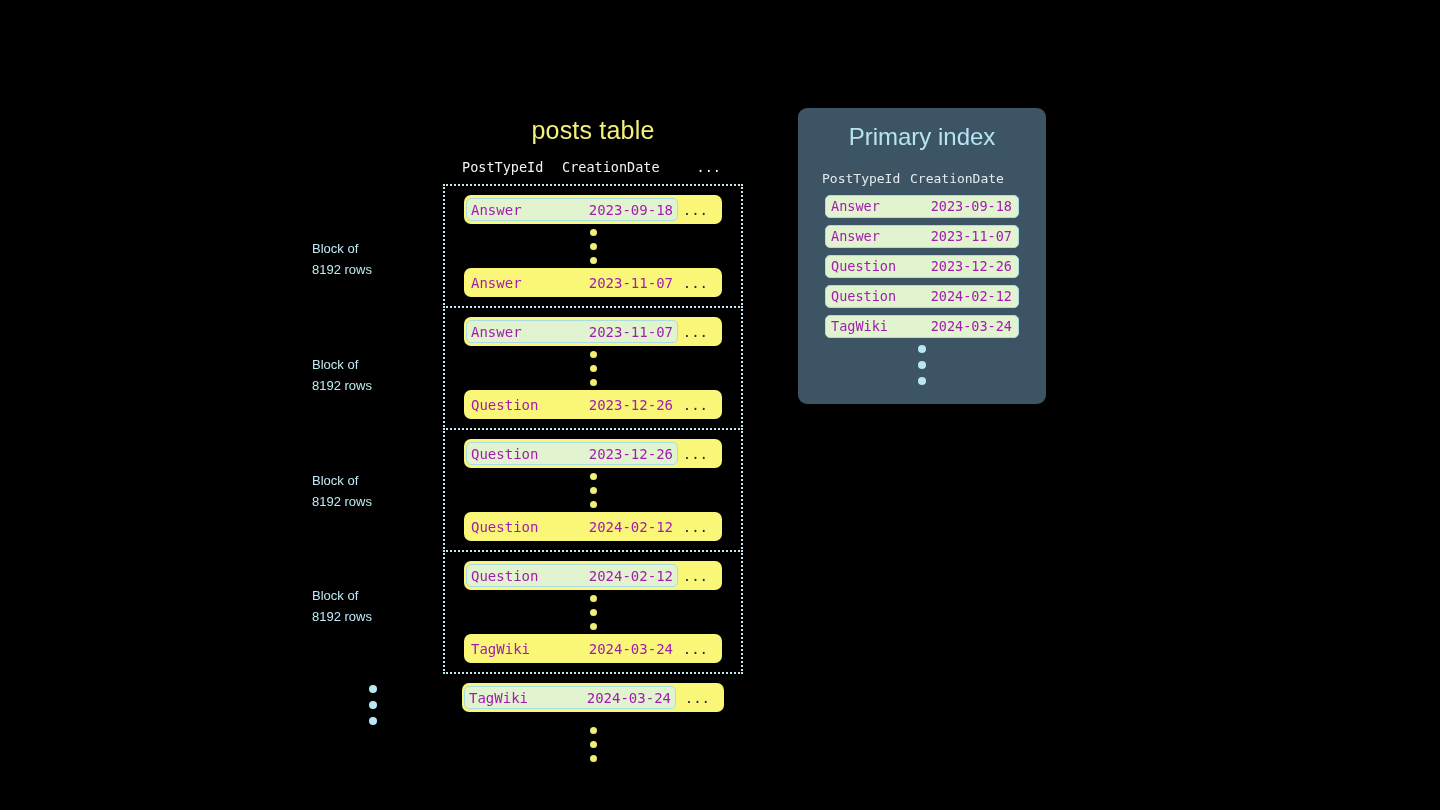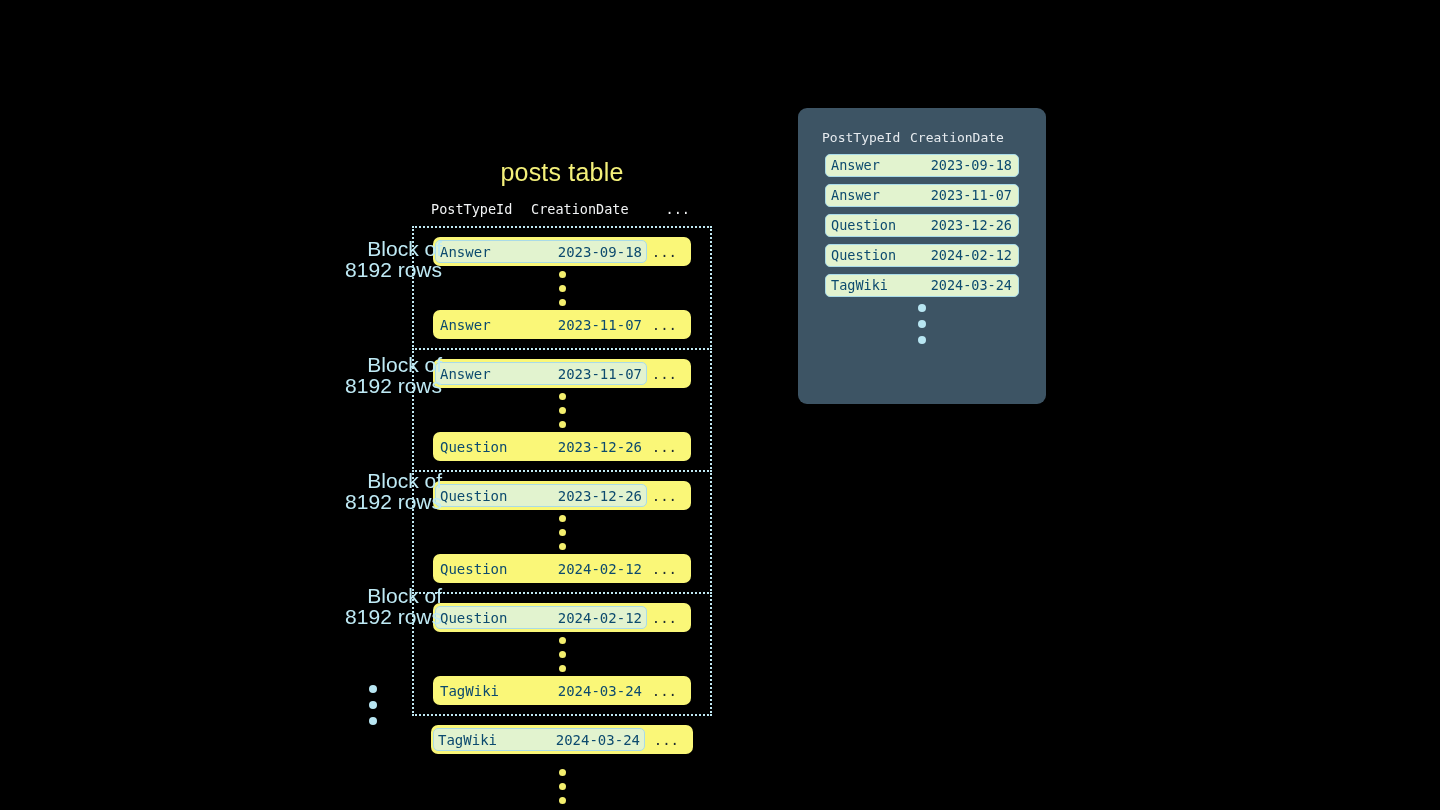--- a/index.html
+++ b/index.html
@@ -11,24 +11,23 @@
     width: 1440px;
     height: 810px;
     position: relative;
     overflow: hidden;
     font-family: "Liberation Sans", sans-serif;
   }
 
   
   #posts-group {
     position: absolute;
-    left: 412px;
+    left: 443px;
     top: 118px;
     width: 300px;
-    margin-top: 42px;
   }
 
   #posts-title {
     text-align: center;
     color: #f4f07a;
     font-size: 25px;
     font-family: "Liberation Sans", sans-serif;
     letter-spacing: 0.2px;
     line-height: 1;
     margin-bottom: 16px;
@@ -87,21 +86,21 @@
     background: #e2f3cf;
     border: 1.5px solid #a9dbe8;
   }
   .key-box.plain {
     border: 1.5px solid transparent;
   }
 
   .cell {
     font-family: "DejaVu Sans Mono", monospace;
     font-size: 14px;
-    color: #0c4a6e;
+    color: #a21caf;
     white-space: pre;
     line-height: 1;
   }
   .cell.c-type { width: 98px; }
   .cell.c-date { width: 104px; text-align: right; }
   .cell.c-dots {
     flex: 1;
     text-align: right;
     padding-right: 12px;
     color: #1d2b33;
@@ -140,23 +139,23 @@
     width: 7px;
     height: 7px;
     border-radius: 50%;
     background: #f4ef6e;
   }
 
   
   .block-label {
     position: absolute;
     width: 130px;
-    text-align: right;
+    text-align: left;
     color: #bfeaf5;
-    font-size: 21px;
+    font-size: 13px;
     line-height: 21px;
     font-family: "Liberation Sans", sans-serif;
     left: 312px;
   }
 
   #left-dots {
     position: absolute;
     left: 369px;
     top: 685px;
     display: flex;
@@ -373,20 +372,21 @@
   <div>8192 rows</div>
 </div>
 
 <div id="left-dots">
   <i></i>
     <i></i>
     <i></i>
 </div>
 
 <div id="index-panel">
+  <div id="index-title">Primary index</div>
 
   <div id="index-head">
     <span class="c-type">PostTypeId</span>
     <span class="c-date">CreationDate</span>
   </div>
 
   <div id="index-rows">
     <div class="index-chip">
       <span class="cell c-type">Answer</span>
       <span class="cell c-date">2023-09-18</span>

